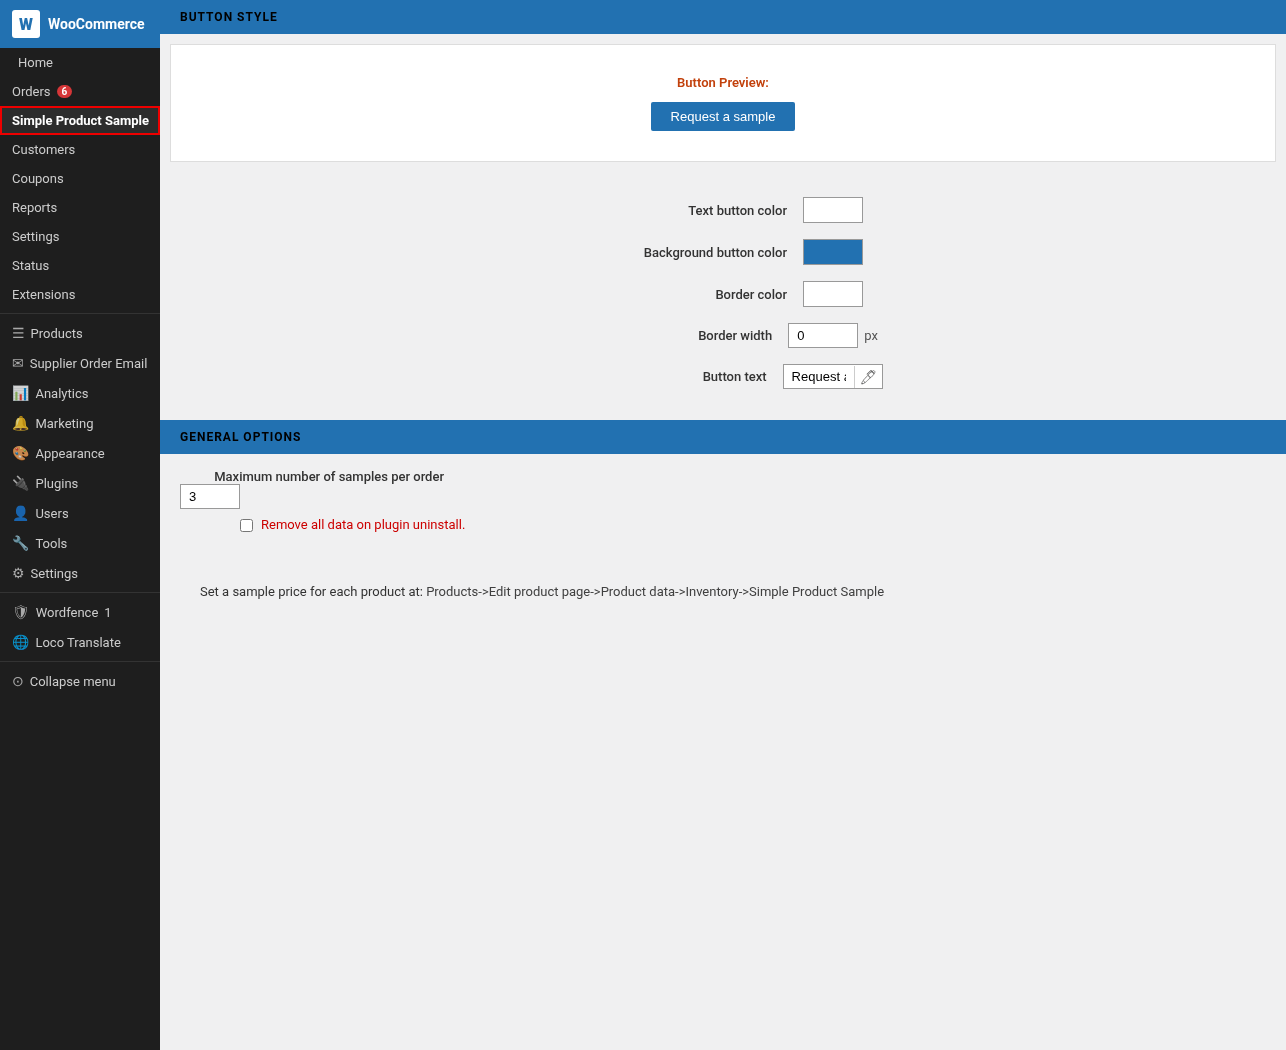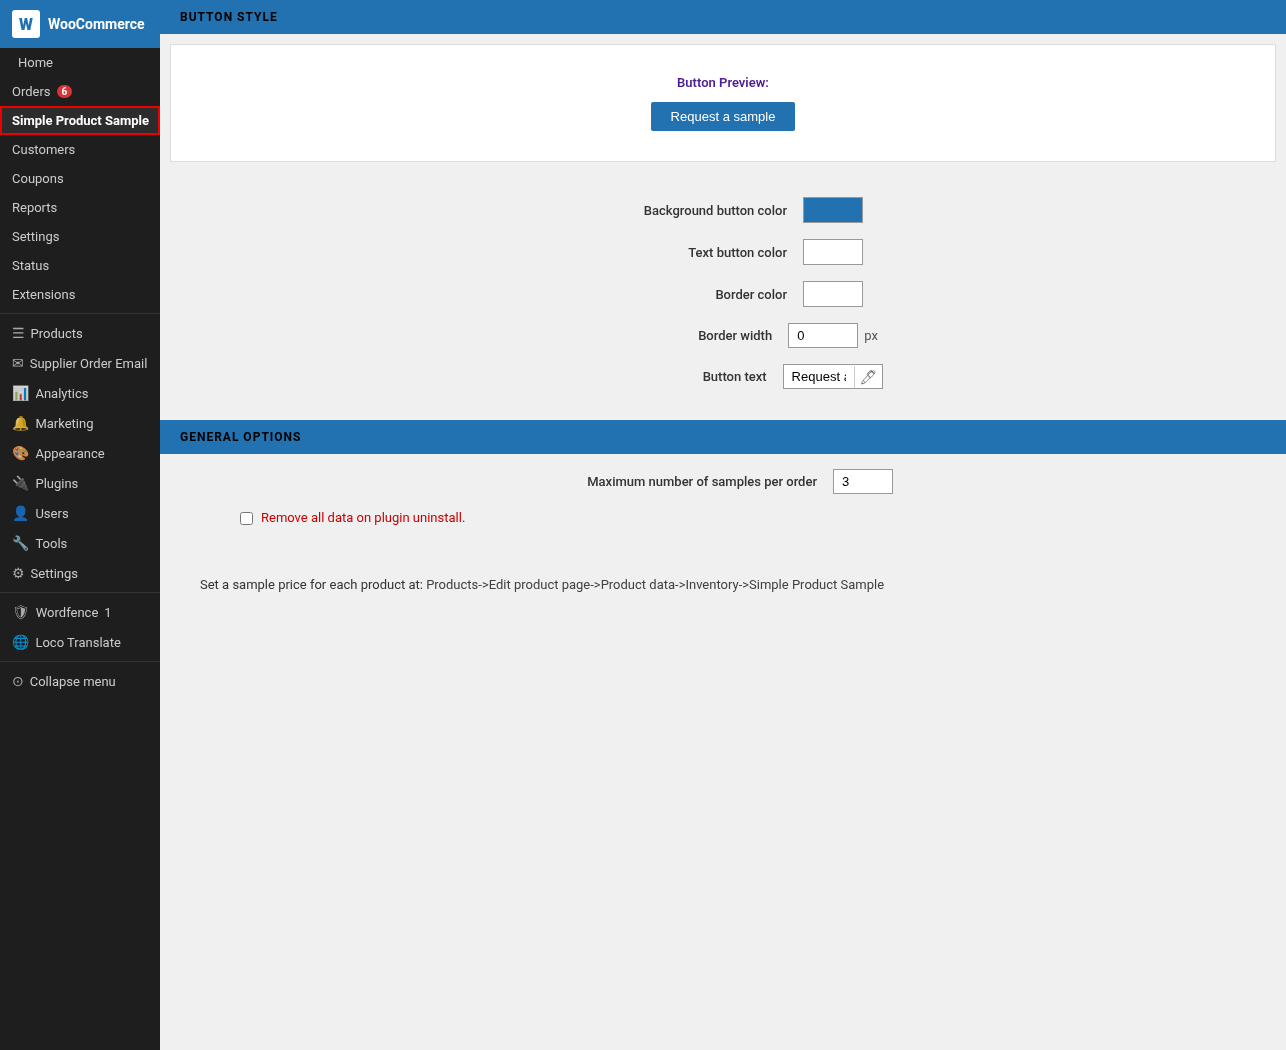--- a/index.html
+++ b/index.html
@@ -94,21 +94,21 @@
       background: #fff;
       border: 1px solid #ddd;
       margin: 10px 10px 20px 10px;
       padding: 30px 20px;
       text-align: center;
     }
 
     .preview-label {
       font-size: 13px;
       font-weight: 600;
-      color: #4c1d95;
+      color: #c2410c;
       margin-bottom: 12px;
     }
 
     .preview-button {
       background: #2271b1;
       color: #fff;
       border: none;
       padding: 7px 20px;
       font-size: 13px;
       cursor: pointer;
@@ -185,23 +185,24 @@
     }
 
     
     .options-area {
       background: #f0f0f1;
       padding: 15px 20px 20px 20px;
     }
 
     .options-row {
       display: flex;
-      align-items: center;
-      margin-bottom: 16px;
+      align-items: flex-start;
+      margin-bottom: 8px;
       justify-content: center;
+      flex-direction: column;
     }
 
     .options-row label {
       width: 280px;
       text-align: right;
       padding-right: 16px;
       font-size: 13px;
       color: #333;
       font-weight: 500;
     }
@@ -364,27 +365,27 @@
   </div>
 
   <div class="preview-area">
     <div class="preview-label">Button Preview:</div>
     <button class="preview-button">Request a sample</button>
   </div>
 
   <div class="form-area">
 
     <div class="form-row">
+      <label>Text button color</label>
+      <div class="color-swatch white"></div>
+    </div>
+
+    <div class="form-row">
       <label>Background button color</label>
       <div class="color-swatch blue"></div>
-    </div>
-
-    <div class="form-row">
-      <label>Text button color</label>
-      <div class="color-swatch white"></div>
     </div>
 
     <div class="form-row">
       <label>Border color</label>
       <div class="color-swatch white"></div>
     </div>
 
     <div class="form-row">
       <label>Border width</label>
       <input type="number" value="0" style="">

